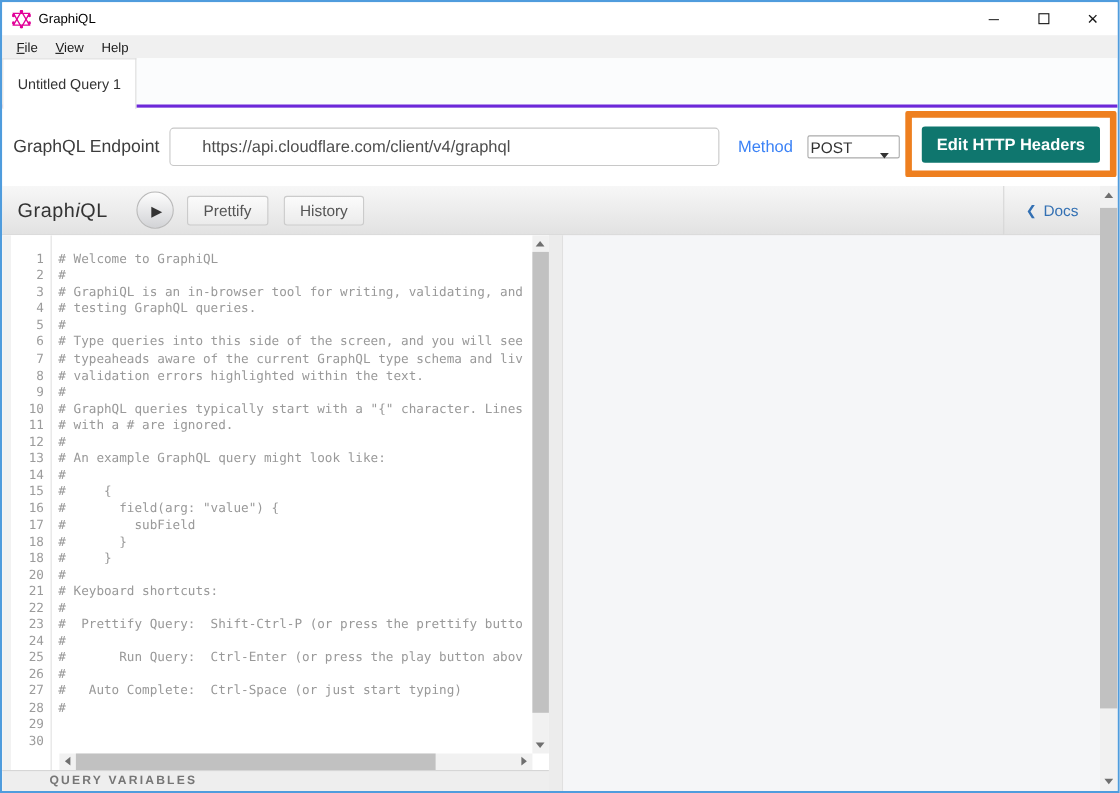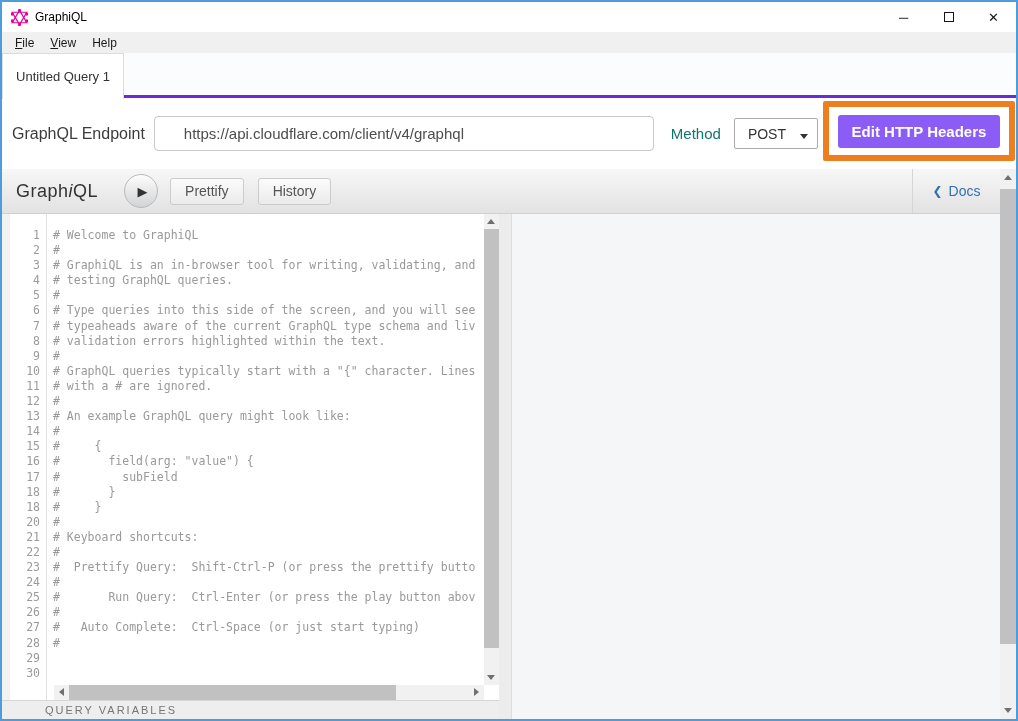--- a/index.html
+++ b/index.html
@@ -31,31 +31,31 @@
          border: 1px solid #dcdcdc; border-bottom: none; position: relative; z-index: 2;
          display: flex; align-items: center; justify-content: center; font-size: 13px; color: #333; }
 
   
   .endpoint-row { height: 71px; flex: 0 0 71px; background: #fff; display: flex; align-items: center;
                   padding-left: 10px; position: relative; }
   .ep-label { font-size: 16px; color: #3c3c3c; }
   .ep-input { margin-left: 9px; width: 500px; height: 35px; border: 1px solid #c8c8c8; border-radius: 4px;
               padding: 0 29px; font-size: 15px; color: #4d4d4d; font-family: "Liberation Sans", sans-serif;
               outline: none; background: #fff; }
-  .method-label { margin-left: 17px; font-size: 15px; color: #0f766e; }
-  .method-select { margin-left: 13px; width: 84px; height: 31px; border: 1px solid #ababab; border-radius: 2px;
-                   background: #fff; display: flex; align-items: center; padding-left: 13px;
+  .method-label { margin-left: 17px; font-size: 15px; color: #3b82f6; }
+  .method-select { margin-left: 13px; width: 84px; height: 21px; border: 1px solid #ababab; border-radius: 2px;
+                   background: #fff; display: flex; align-items: center; padding-left: 2px;
                    font-size: 14px; color: #333; position: relative; }
   .caret-down { position: absolute; right: 9px; top: 15px; width: 0; height: 0;
                 border-left: 4px solid transparent; border-right: 4px solid transparent;
                 border-top: 5px solid #333; }
   .orange-annotation { position: absolute; top: 3px; right: 1px; width: 192px; height: 60px;
                        border: 6px solid #ee7f1f; border-radius: 2px;
                        display: flex; align-items: center; justify-content: center; }
-  .headers-btn { width: 162px; height: 33px; background: #8b5cf6; color: #fff; border: none; border-radius: 3px;
+  .headers-btn { width: 162px; height: 33px; background: #0f766e; color: #fff; border: none; border-radius: 3px;
                  font-size: 15px; font-weight: bold; font-family: "Liberation Sans", sans-serif; }
 
   
   .main { flex: 1; display: flex; min-height: 0; }
   .left-main { flex: 1; min-width: 0; display: flex; flex-direction: column; }
 
   
   .topbar { height: 45px; flex: 0 0 45px; background: linear-gradient(#f7f7f7, #e2e2e2);
             border-bottom: 1px solid #d0d0d0; display: flex; align-items: center; }
   .gq-logo { font-size: 18px; color: #333; margin-left: 14px; letter-spacing: 0.5px; }
@@ -94,21 +94,21 @@
   .hsb { position: absolute; left: 44px; right: 15px; bottom: 0; height: 15px; background: #f1f1f1; }
   .hsb-thumb { position: absolute; left: 15px; top: 0; bottom: 0; width: 76%; background: #c1c1c1; }
   .sb-arrow { position: absolute; width: 0; height: 0; }
   .ar-up    { left: 3px; top: 5px;    border-left: 4px solid transparent; border-right: 4px solid transparent; border-bottom: 5px solid #6f6f6f; }
   .ar-down  { left: 3px; bottom: 5px; border-left: 4px solid transparent; border-right: 4px solid transparent; border-top: 5px solid #6f6f6f; }
   .ar-left  { top: 3px; left: 5px;    border-top: 4px solid transparent; border-bottom: 4px solid transparent; border-right: 5px solid #6f6f6f; }
   .ar-right { top: 3px; right: 5px;   border-top: 4px solid transparent; border-bottom: 4px solid transparent; border-left: 5px solid #6f6f6f; }
 
   .variables-bar { flex: 0 0 19px; height: 19px; background: #eeeeee; border-top: 1px solid #d6d6d6;
                    display: flex; align-items: center; padding-left: 43px;
-                   font-size: 11px; font-weight: normal; letter-spacing: 2px; color: #767676; }
+                   font-size: 11px; font-weight: bold; letter-spacing: 2px; color: #767676; }
 
   .divider { flex: 0 0 13px; width: 13px; background: #ececec; border-right: 1px solid #dfdfdf; }
   .result-pane { flex: 1; background: #f5f6f8; }
 
   
   .page-scrollbar { flex: 0 0 16px; width: 16px; background: #f1f1f1; position: relative; }
   .psb-thumb { position: absolute; top: 20px; left: 0; right: 0; height: 455px; background: #c1c1c1; }
   .page-scrollbar .ar-up { left: 4px; top: 6px; }
   .page-scrollbar .ar-down { left: 4px; bottom: 6px; }
 </style>

